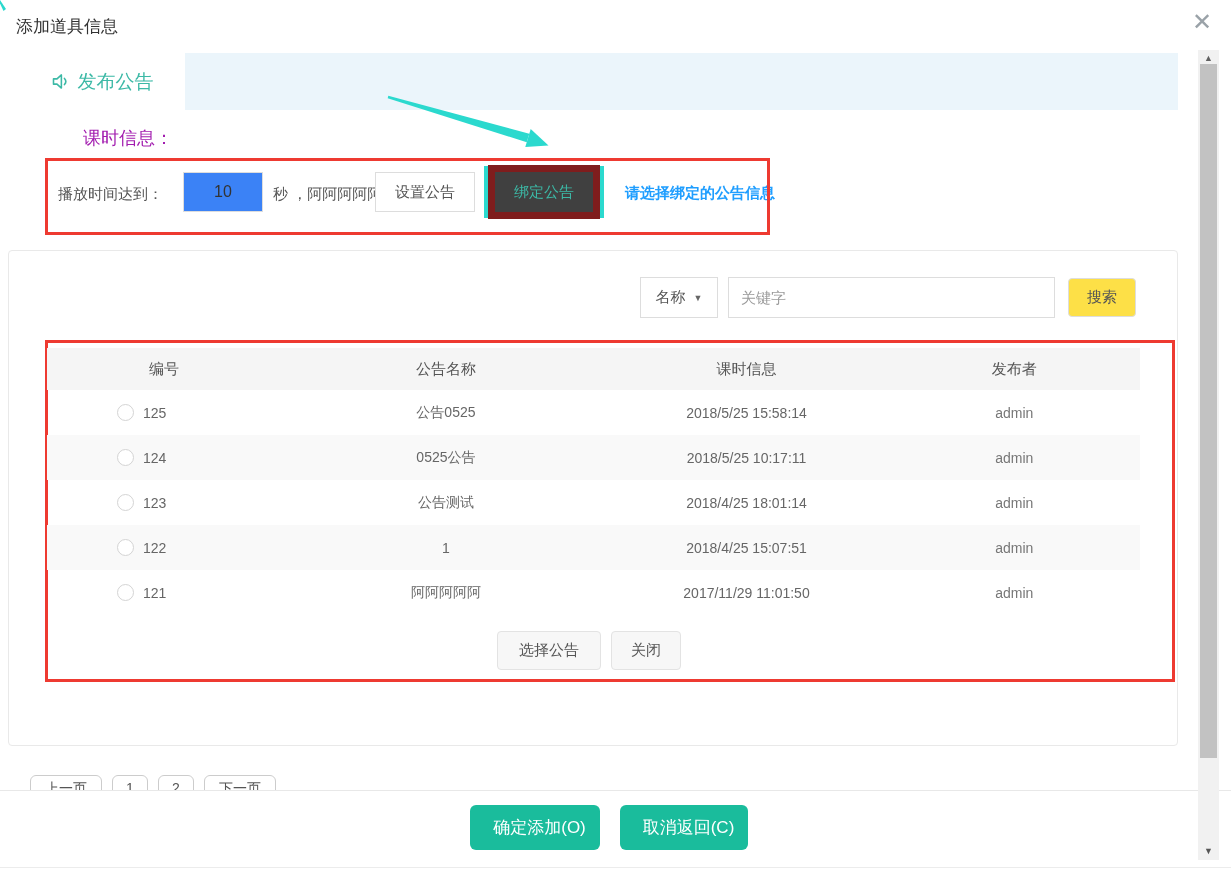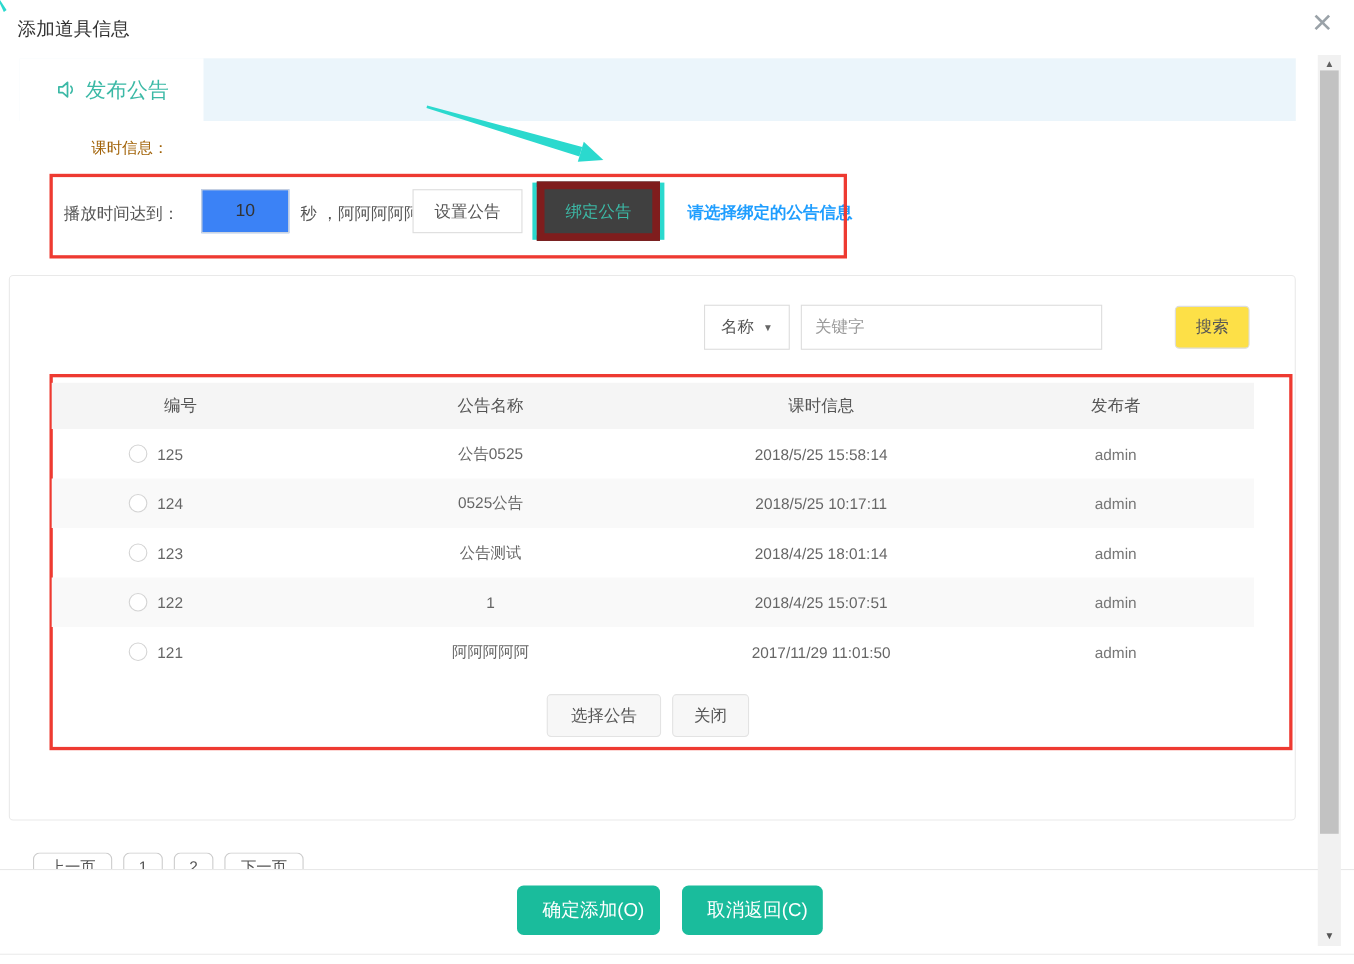--- a/index.html
+++ b/index.html
@@ -12,21 +12,21 @@
   .close-x{left:1192px;top:10px;font-size:24px;color:#9aa2a8;cursor:pointer;line-height:1;}
 
   
   .overlay{left:0;top:0;width:1231px;height:876px;pointer-events:none;z-index:30;}
 
   
   .tabbar{left:18px;top:53px;width:1160px;height:57px;background:#ebf5fb;}
   .tab-active{left:0;top:0;width:167px;height:57px;background:#fff;display:flex;
               align-items:center;justify-content:center;gap:7px;color:#3cb9a6;
               font-size:19px;cursor:pointer;}
-  .lesson-label{left:83px;top:126px;font-size:14px;color:#a16207;}
+  .lesson-label{left:83px;top:126px;font-size:18px;color:#a21caf;}
 
   
   .redbox1{left:45px;top:158px;width:725px;height:77px;border:3px solid #ee3a31;z-index:5;}
   .redbox2{left:45px;top:340px;width:1130px;height:342px;border:3px solid #ee3a31;z-index:5;}
 
   
   .cfg-label{left:58px;top:185px;font-size:15px;color:#555;}
   .sec-input{left:183px;top:172px;width:80px;height:40px;border:1px solid #ddd;
              text-align:center;font-size:16px;color:#333;background:#3b82f6;outline:none;
              font-family:inherit;}
@@ -43,21 +43,21 @@
 
   
   .panel{left:8px;top:250px;width:1170px;height:496px;border:1px solid #e9e9e9;
          border-radius:4px;background:#fff;}
 
   
   .sel-box{left:640px;top:277px;width:78px;height:41px;border:1px solid #ddd;background:#fff;
            display:flex;align-items:center;justify-content:center;gap:8px;font-size:15px;
            color:#555;cursor:pointer;z-index:6;}
   .sel-caret{font-size:9px;color:#666;}
-  .kw-input{left:728px;top:277px;width:274px;height:41px;border:1px solid #ddd;
+  .kw-input{left:728px;top:277px;width:327px;height:41px;border:1px solid #ddd;
             padding:0 12px;font-size:15px;color:#333;outline:none;font-family:inherit;}
   .kw-input::placeholder{color:#9a9a9a;}
   .search-btn{left:1068px;top:278px;width:68px;height:39px;background:#fde047;
               border:1px solid #ddd;border-radius:4px;}
 
   
   .thead{left:47px;top:348px;width:1093px;height:42px;background:#f5f5f5;display:flex;
          align-items:center;font-size:15px;color:#555;z-index:6;}
   .trows{left:47px;top:390px;width:1093px;z-index:6;}
   .trow{display:flex;align-items:center;height:45px;font-size:14px;color:#666;cursor:pointer;}

